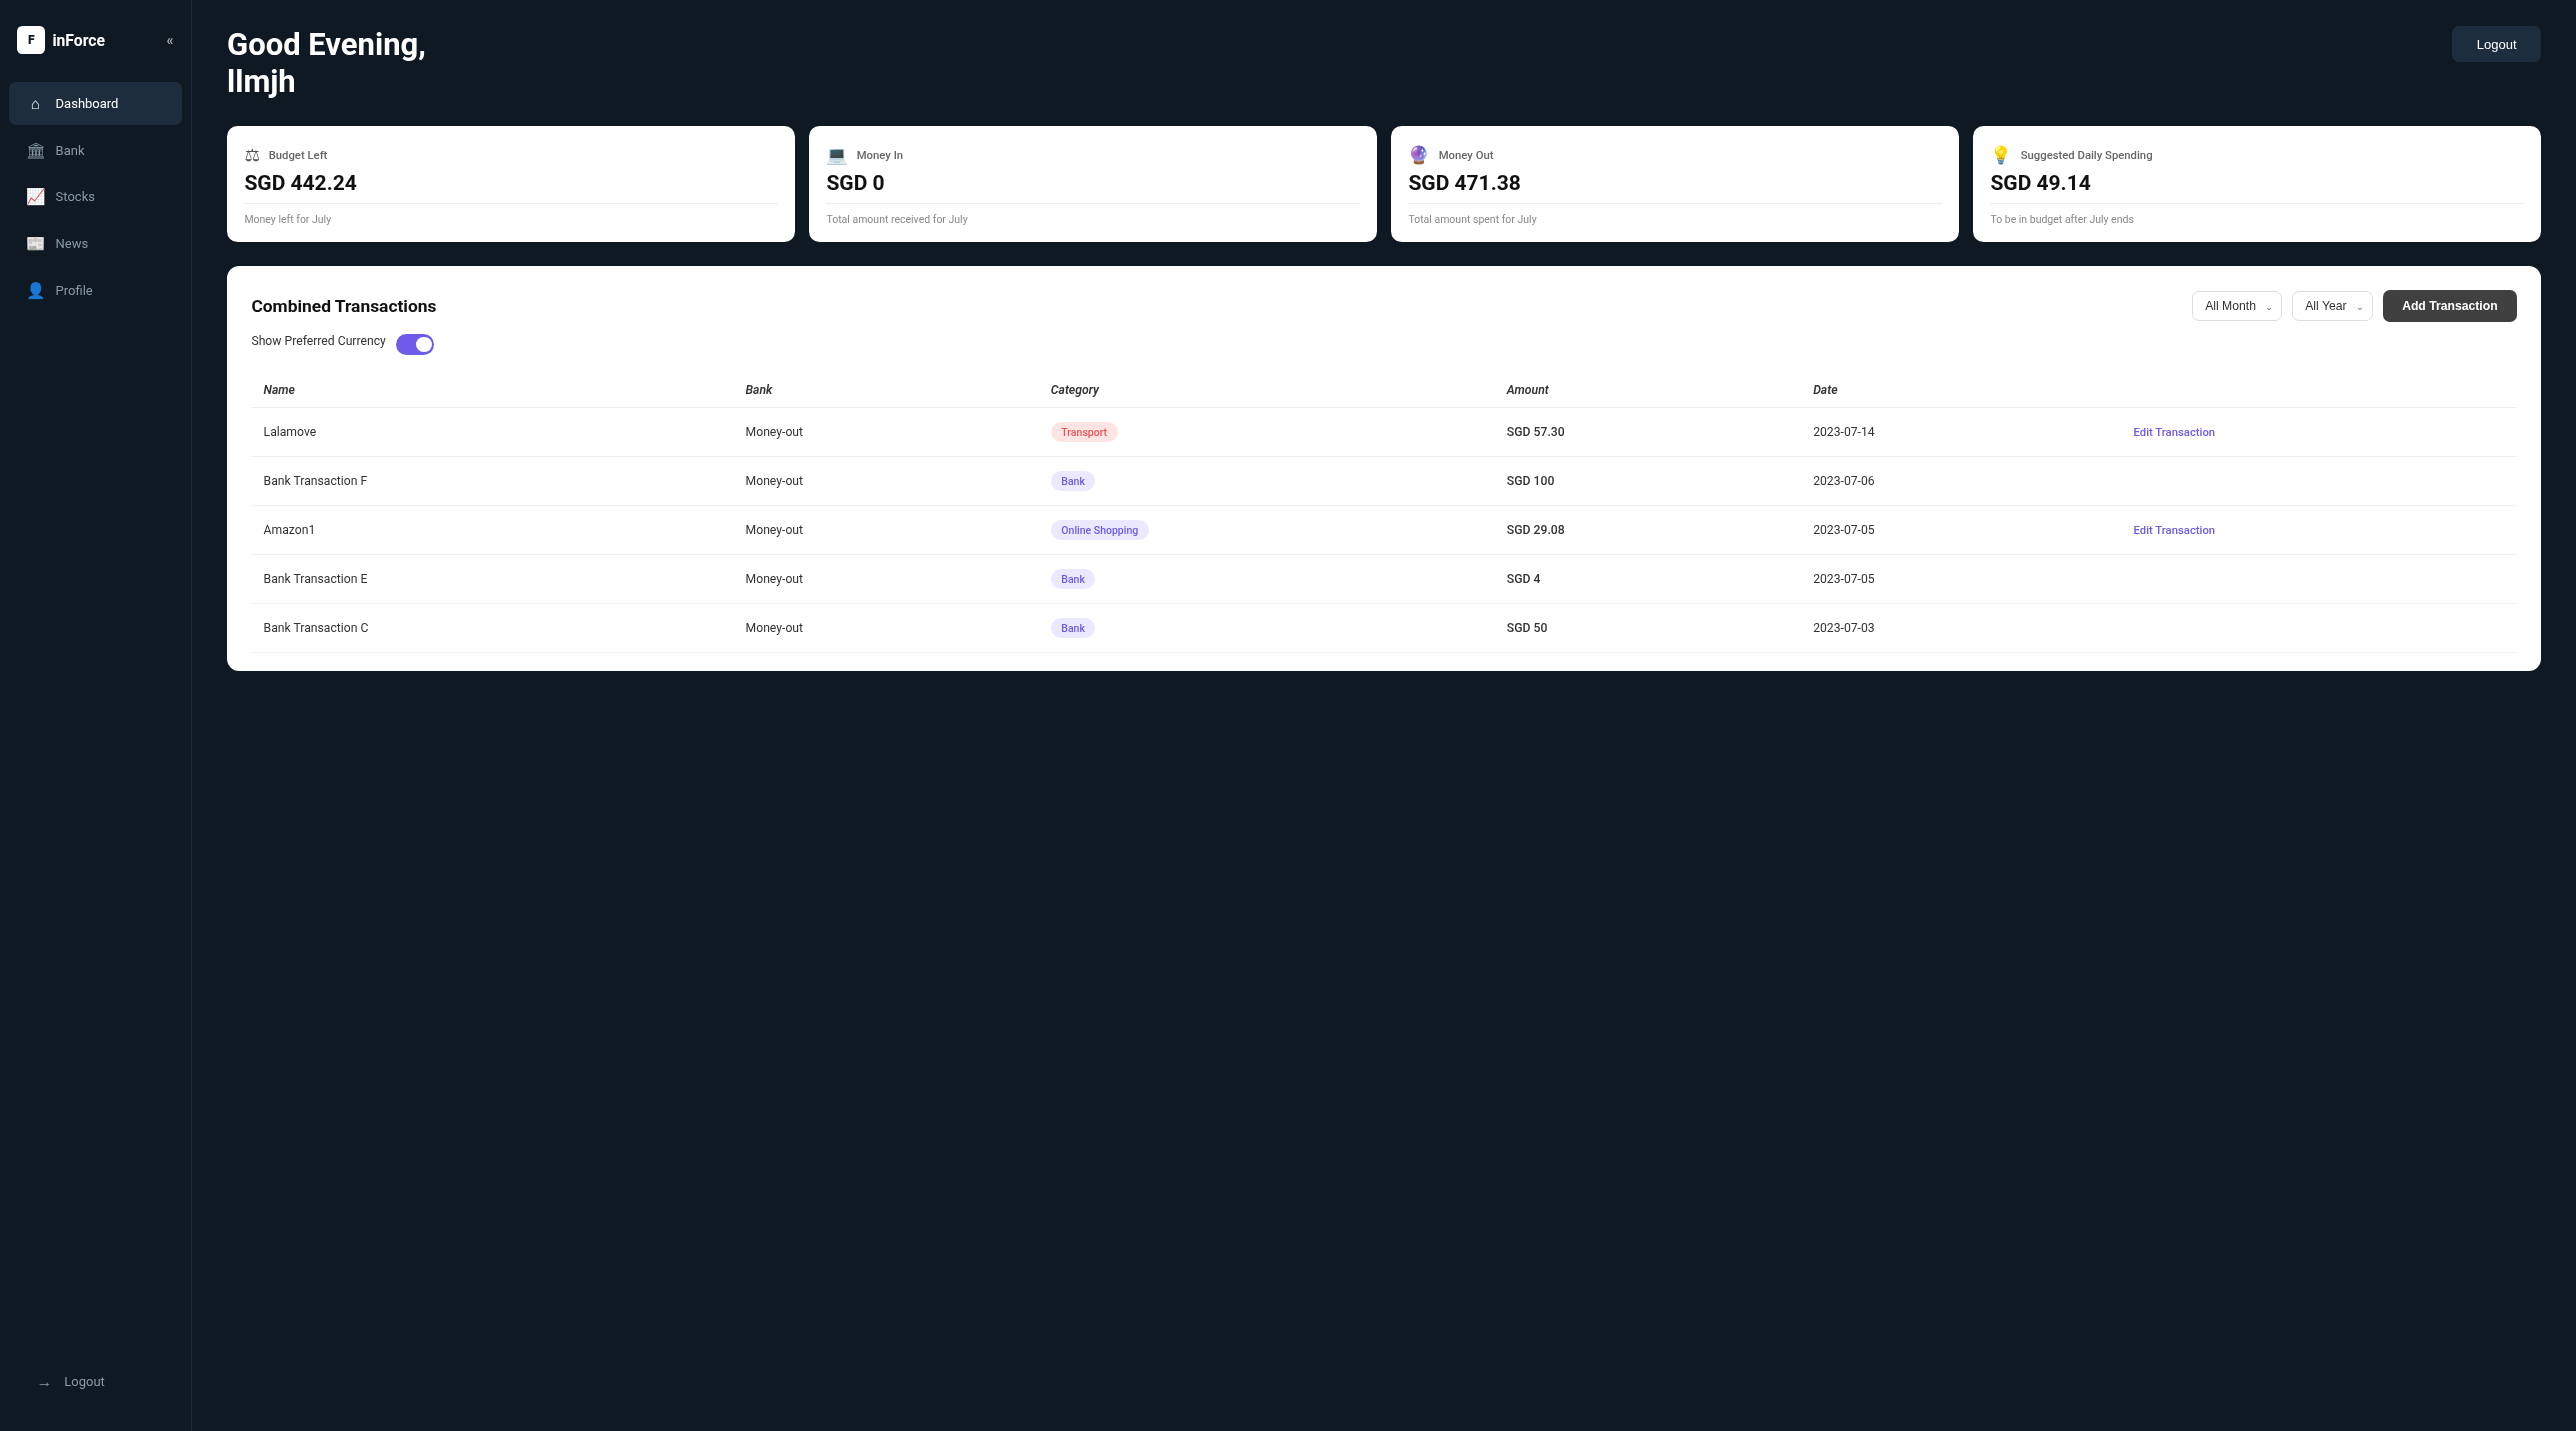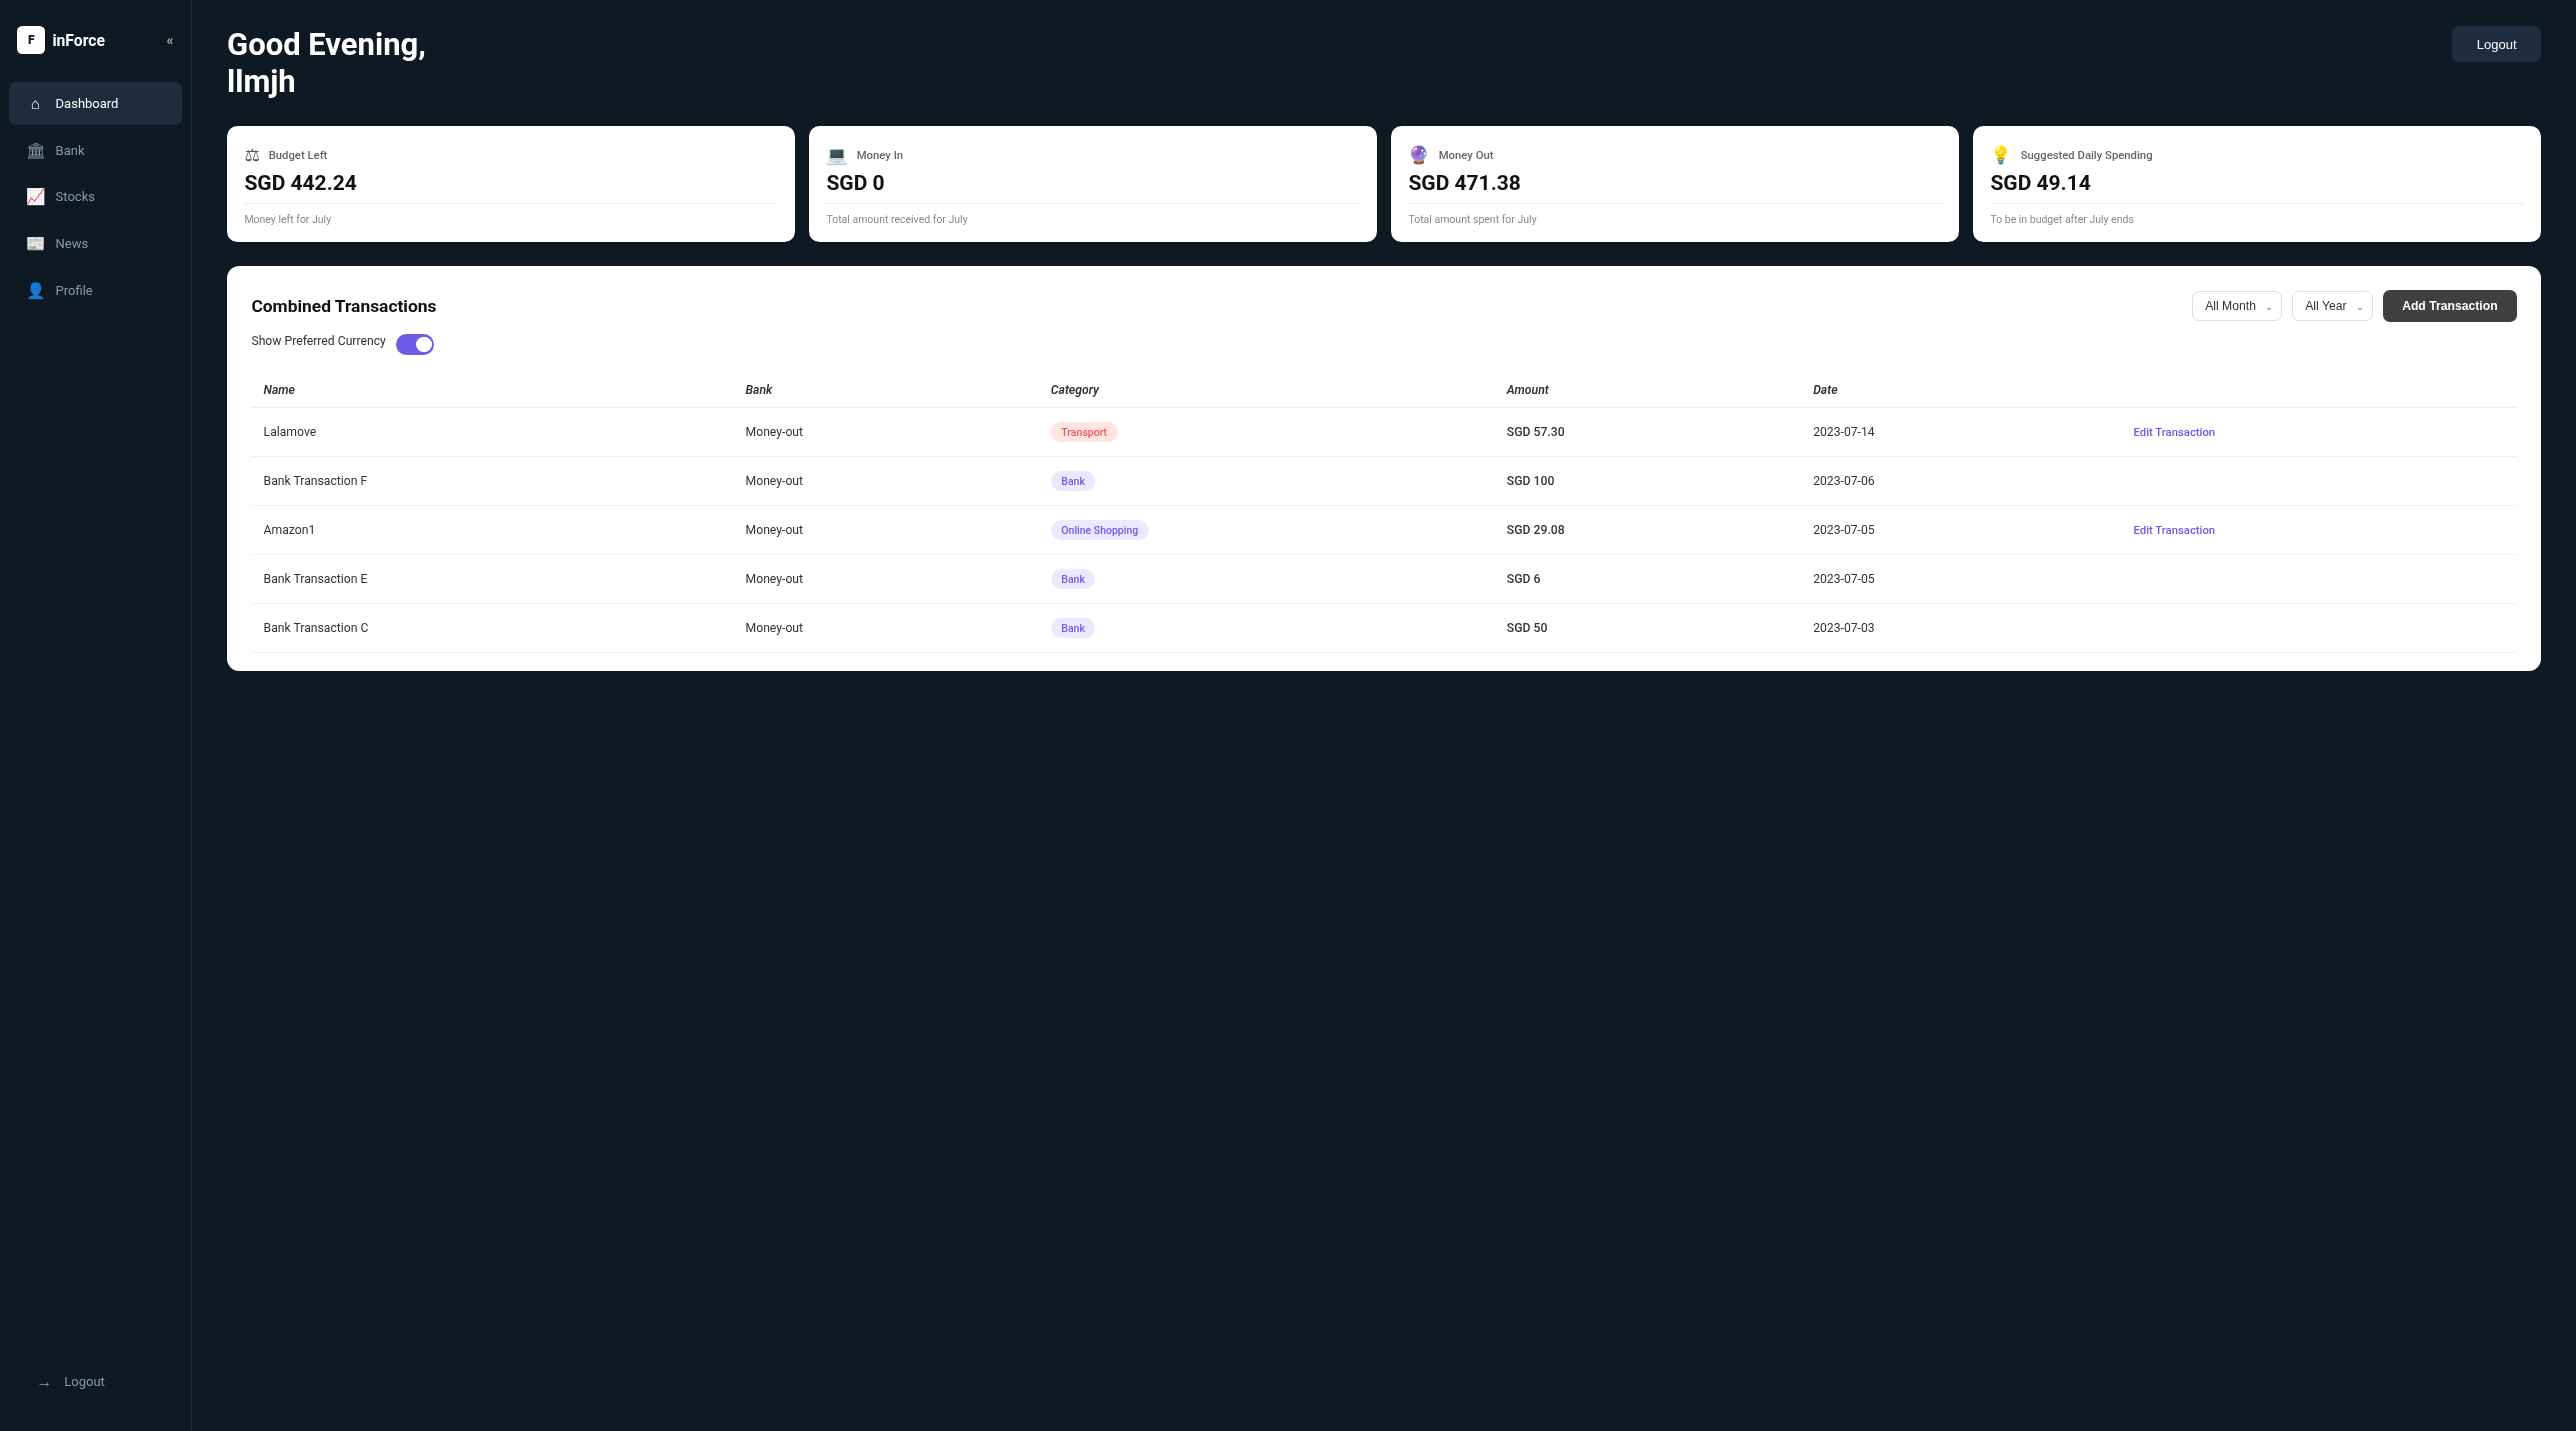--- a/index.html
+++ b/index.html
@@ -446,21 +446,21 @@
     <td>
       <span class="edit-link">Edit Transaction</span>
     </td>
   </tr>
           <tr>
     <td>Bank Transaction E</td>
     <td class="type-cell">Money-out</td>
     <td>
       <span class="category-badge badge-bank">Bank</span>
     </td>
-    <td class="amount-cell">SGD 6</td>
+    <td class="amount-cell">SGD 4</td>
     <td class="date-cell">2023-07-05</td>
     <td>
       
     </td>
   </tr>
           <tr>
     <td>Bank Transaction C</td>
     <td class="type-cell">Money-out</td>
     <td>
       <span class="category-badge badge-bank">Bank</span>

